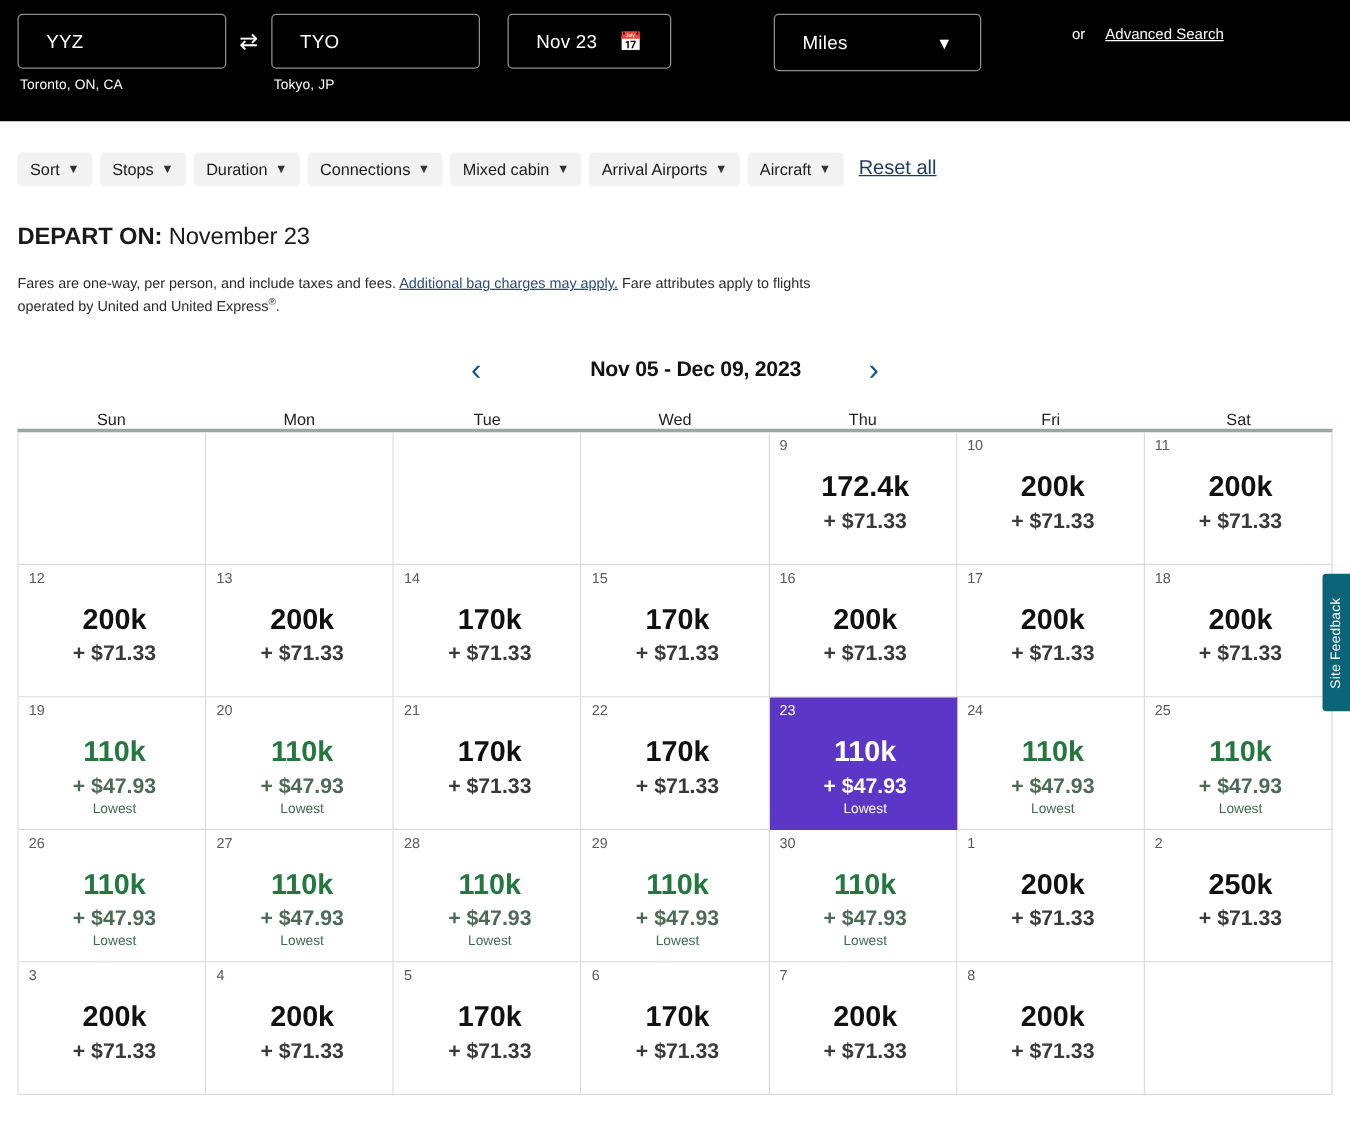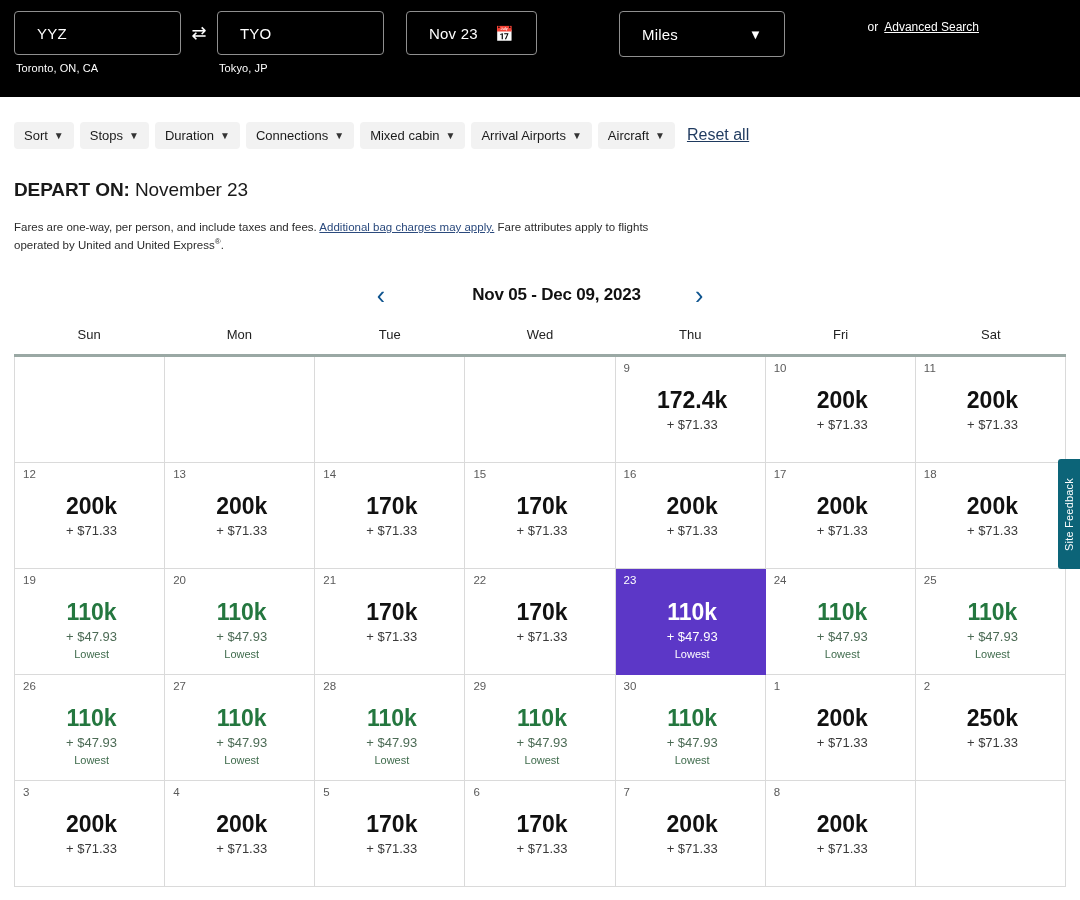--- a/index.html
+++ b/index.html
@@ -81,21 +81,21 @@
     font-size: 15px;
     font-family: "Liberation Sans", sans-serif;
     cursor: pointer;
     padding: 0;
   }
   .adv-row {
     margin-top: 9px;
     color: #ffffff;
     font-size: 12px;
     display: flex;
-    gap: 6px;
+    gap: 16px;
     justify-content: flex-end;
     white-space: nowrap;
   }
   .adv-link {
     color: #ffffff;
     text-decoration: underline;
     cursor: pointer;
   }
 
   
@@ -184,21 +184,21 @@
   .weekday-row {
     display: grid;
     grid-template-columns: repeat(7, 1fr);
     margin: 15px 14px 0 14px;
     border-bottom: 3px solid #9aa8a4;
   }
   .weekday {
     text-align: center;
     font-size: 13px;
     color: #222222;
-    padding-bottom: 12px;
+    padding-bottom: 0;
   }
 
   
   .cal-grid {
     display: grid;
     grid-template-columns: repeat(7, 1fr);
     margin: 0 14px;
     border-left: 1px solid #dadada;
   }
   .cal-cell {
@@ -228,24 +228,25 @@
     width: 100%;
     padding-left: 14px;
   }
   .miles {
     font-size: 23px;
     font-weight: bold;
     color: #111111;
     line-height: 1.15;
   }
   .taxes {
-    font-size: 13px;
+    font-size: 17px;
     color: #3a3a3a;
     margin-top: 4px;
     line-height: 1.15;
+    font-weight: bold;
   }
   .lowest-tag {
     font-size: 11px;
     color: #4b4b4b;
     margin-top: 3px;
     line-height: 1.15;
   }
   .cal-cell.lowest .miles { color: #24773f; }
   .cal-cell.lowest .taxes { color: #4c6b55; }
   .cal-cell.lowest .lowest-tag { color: #3f6b4c; }

